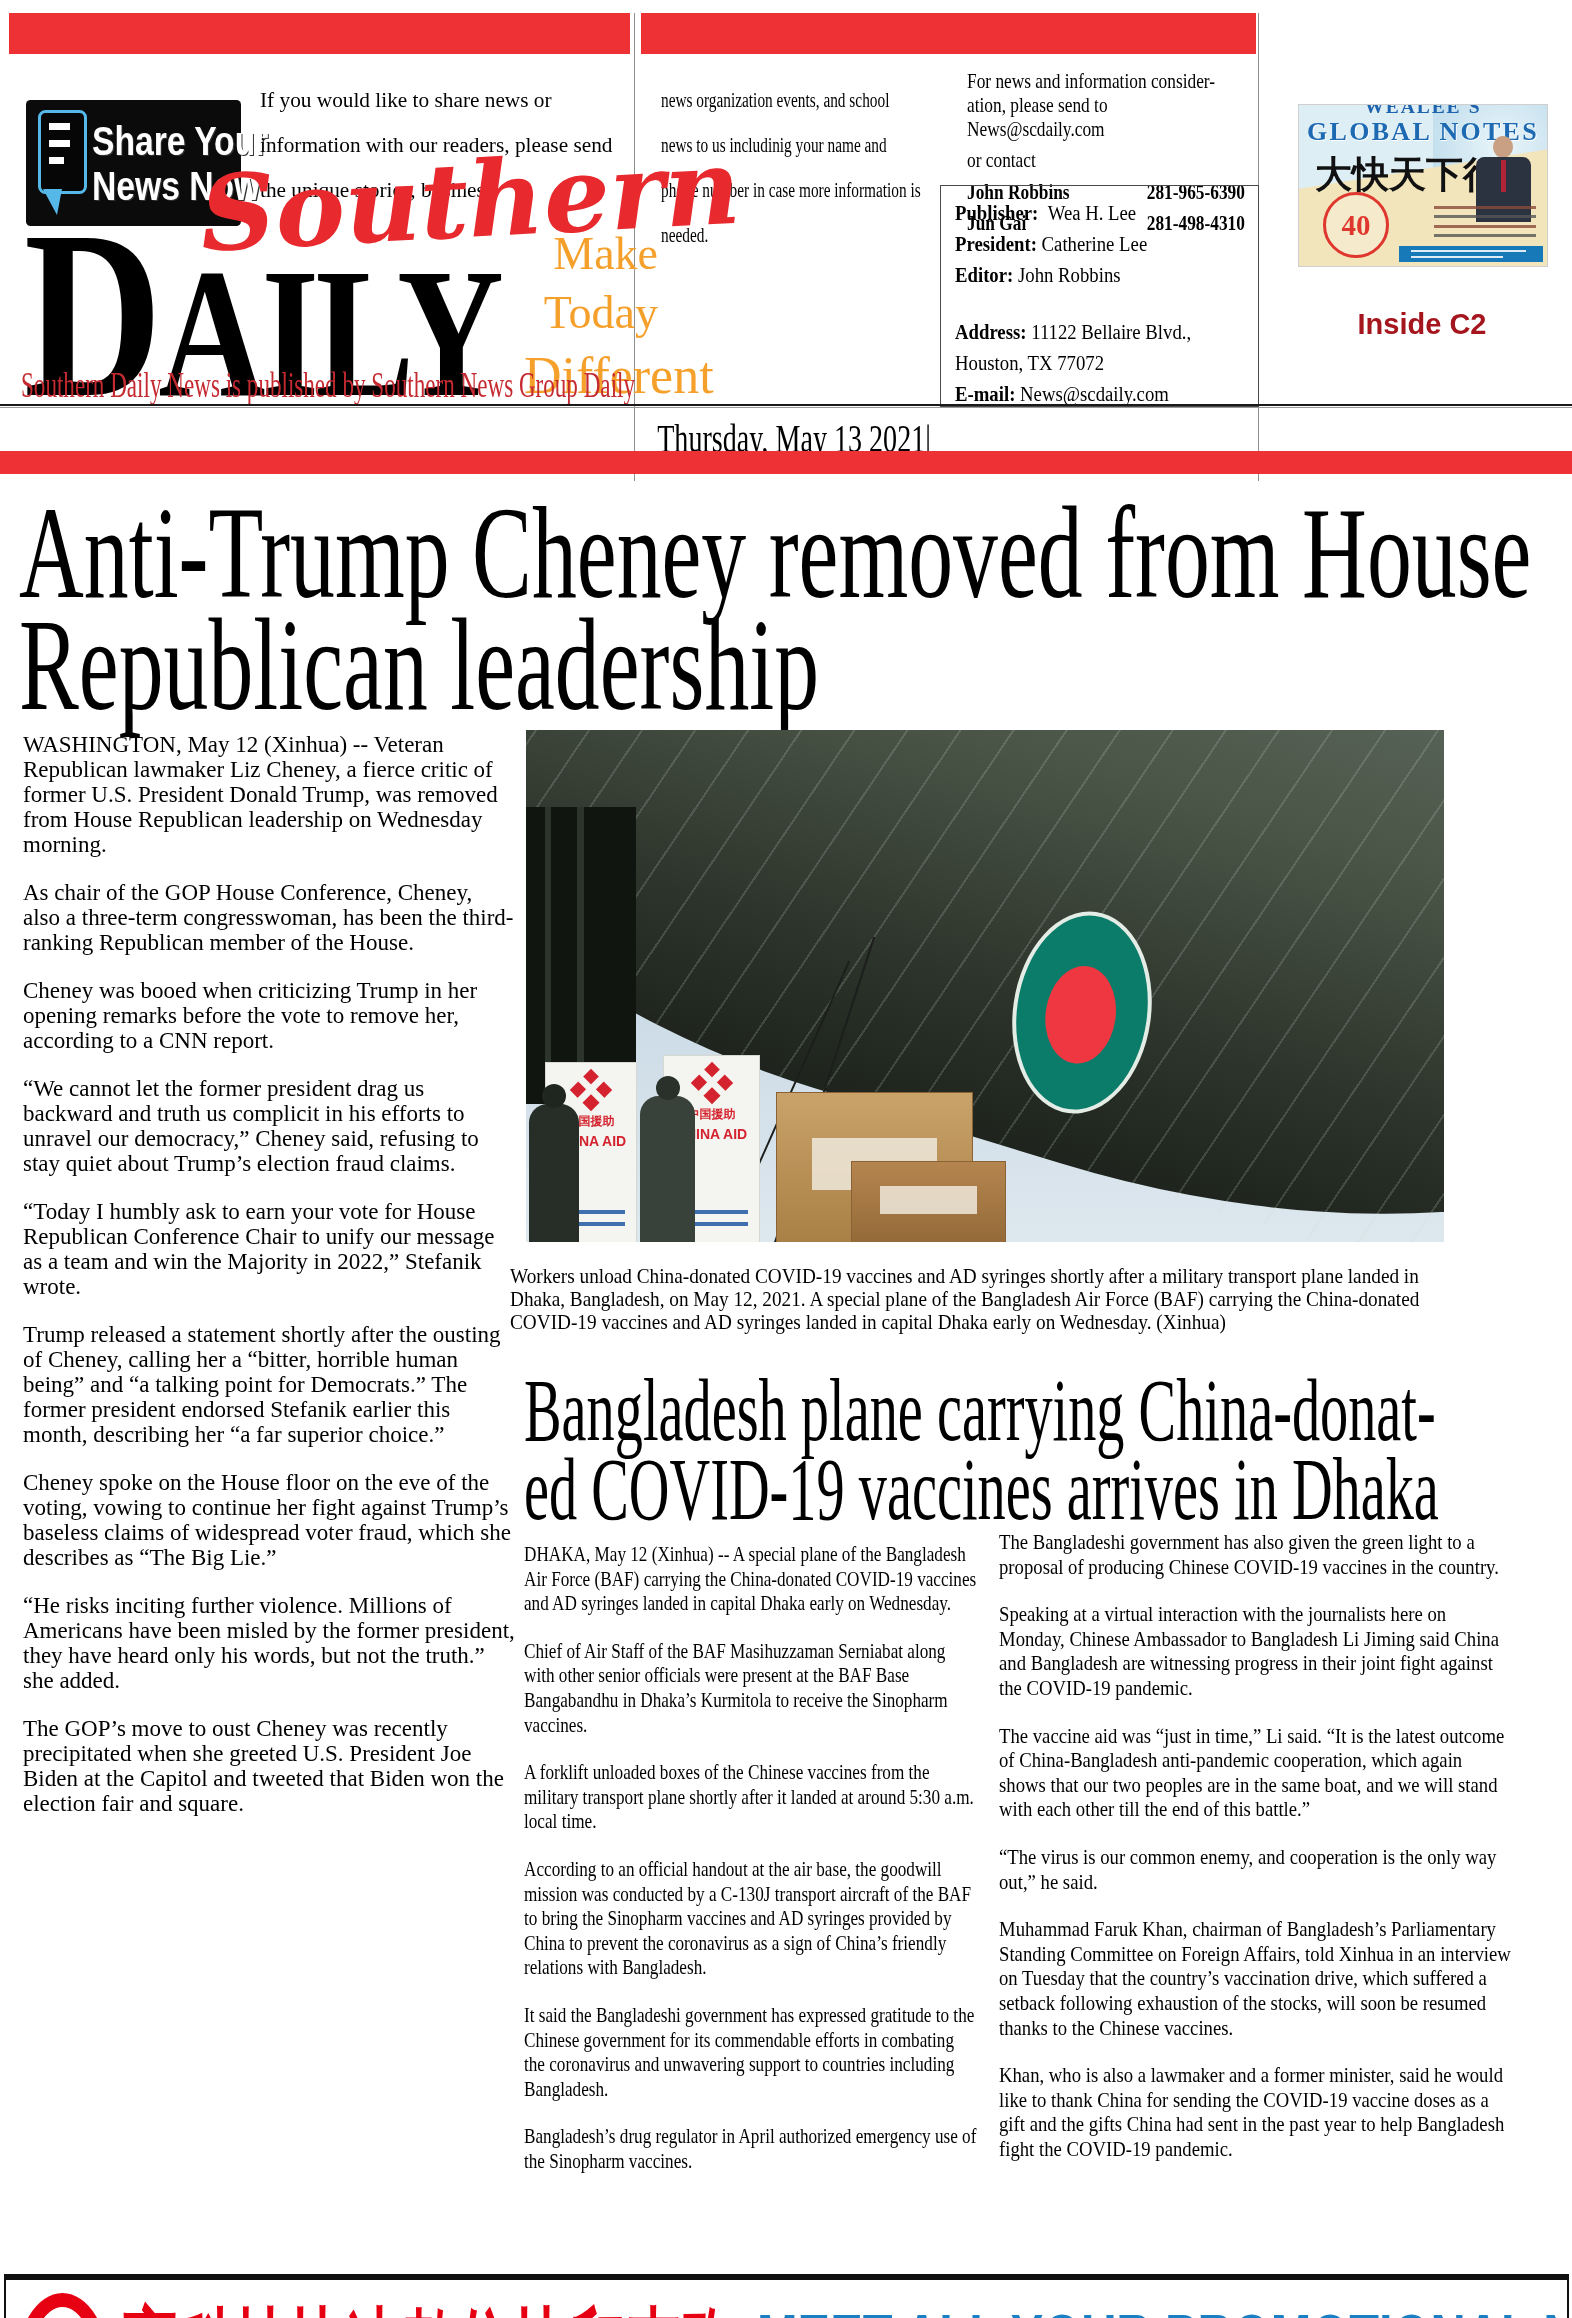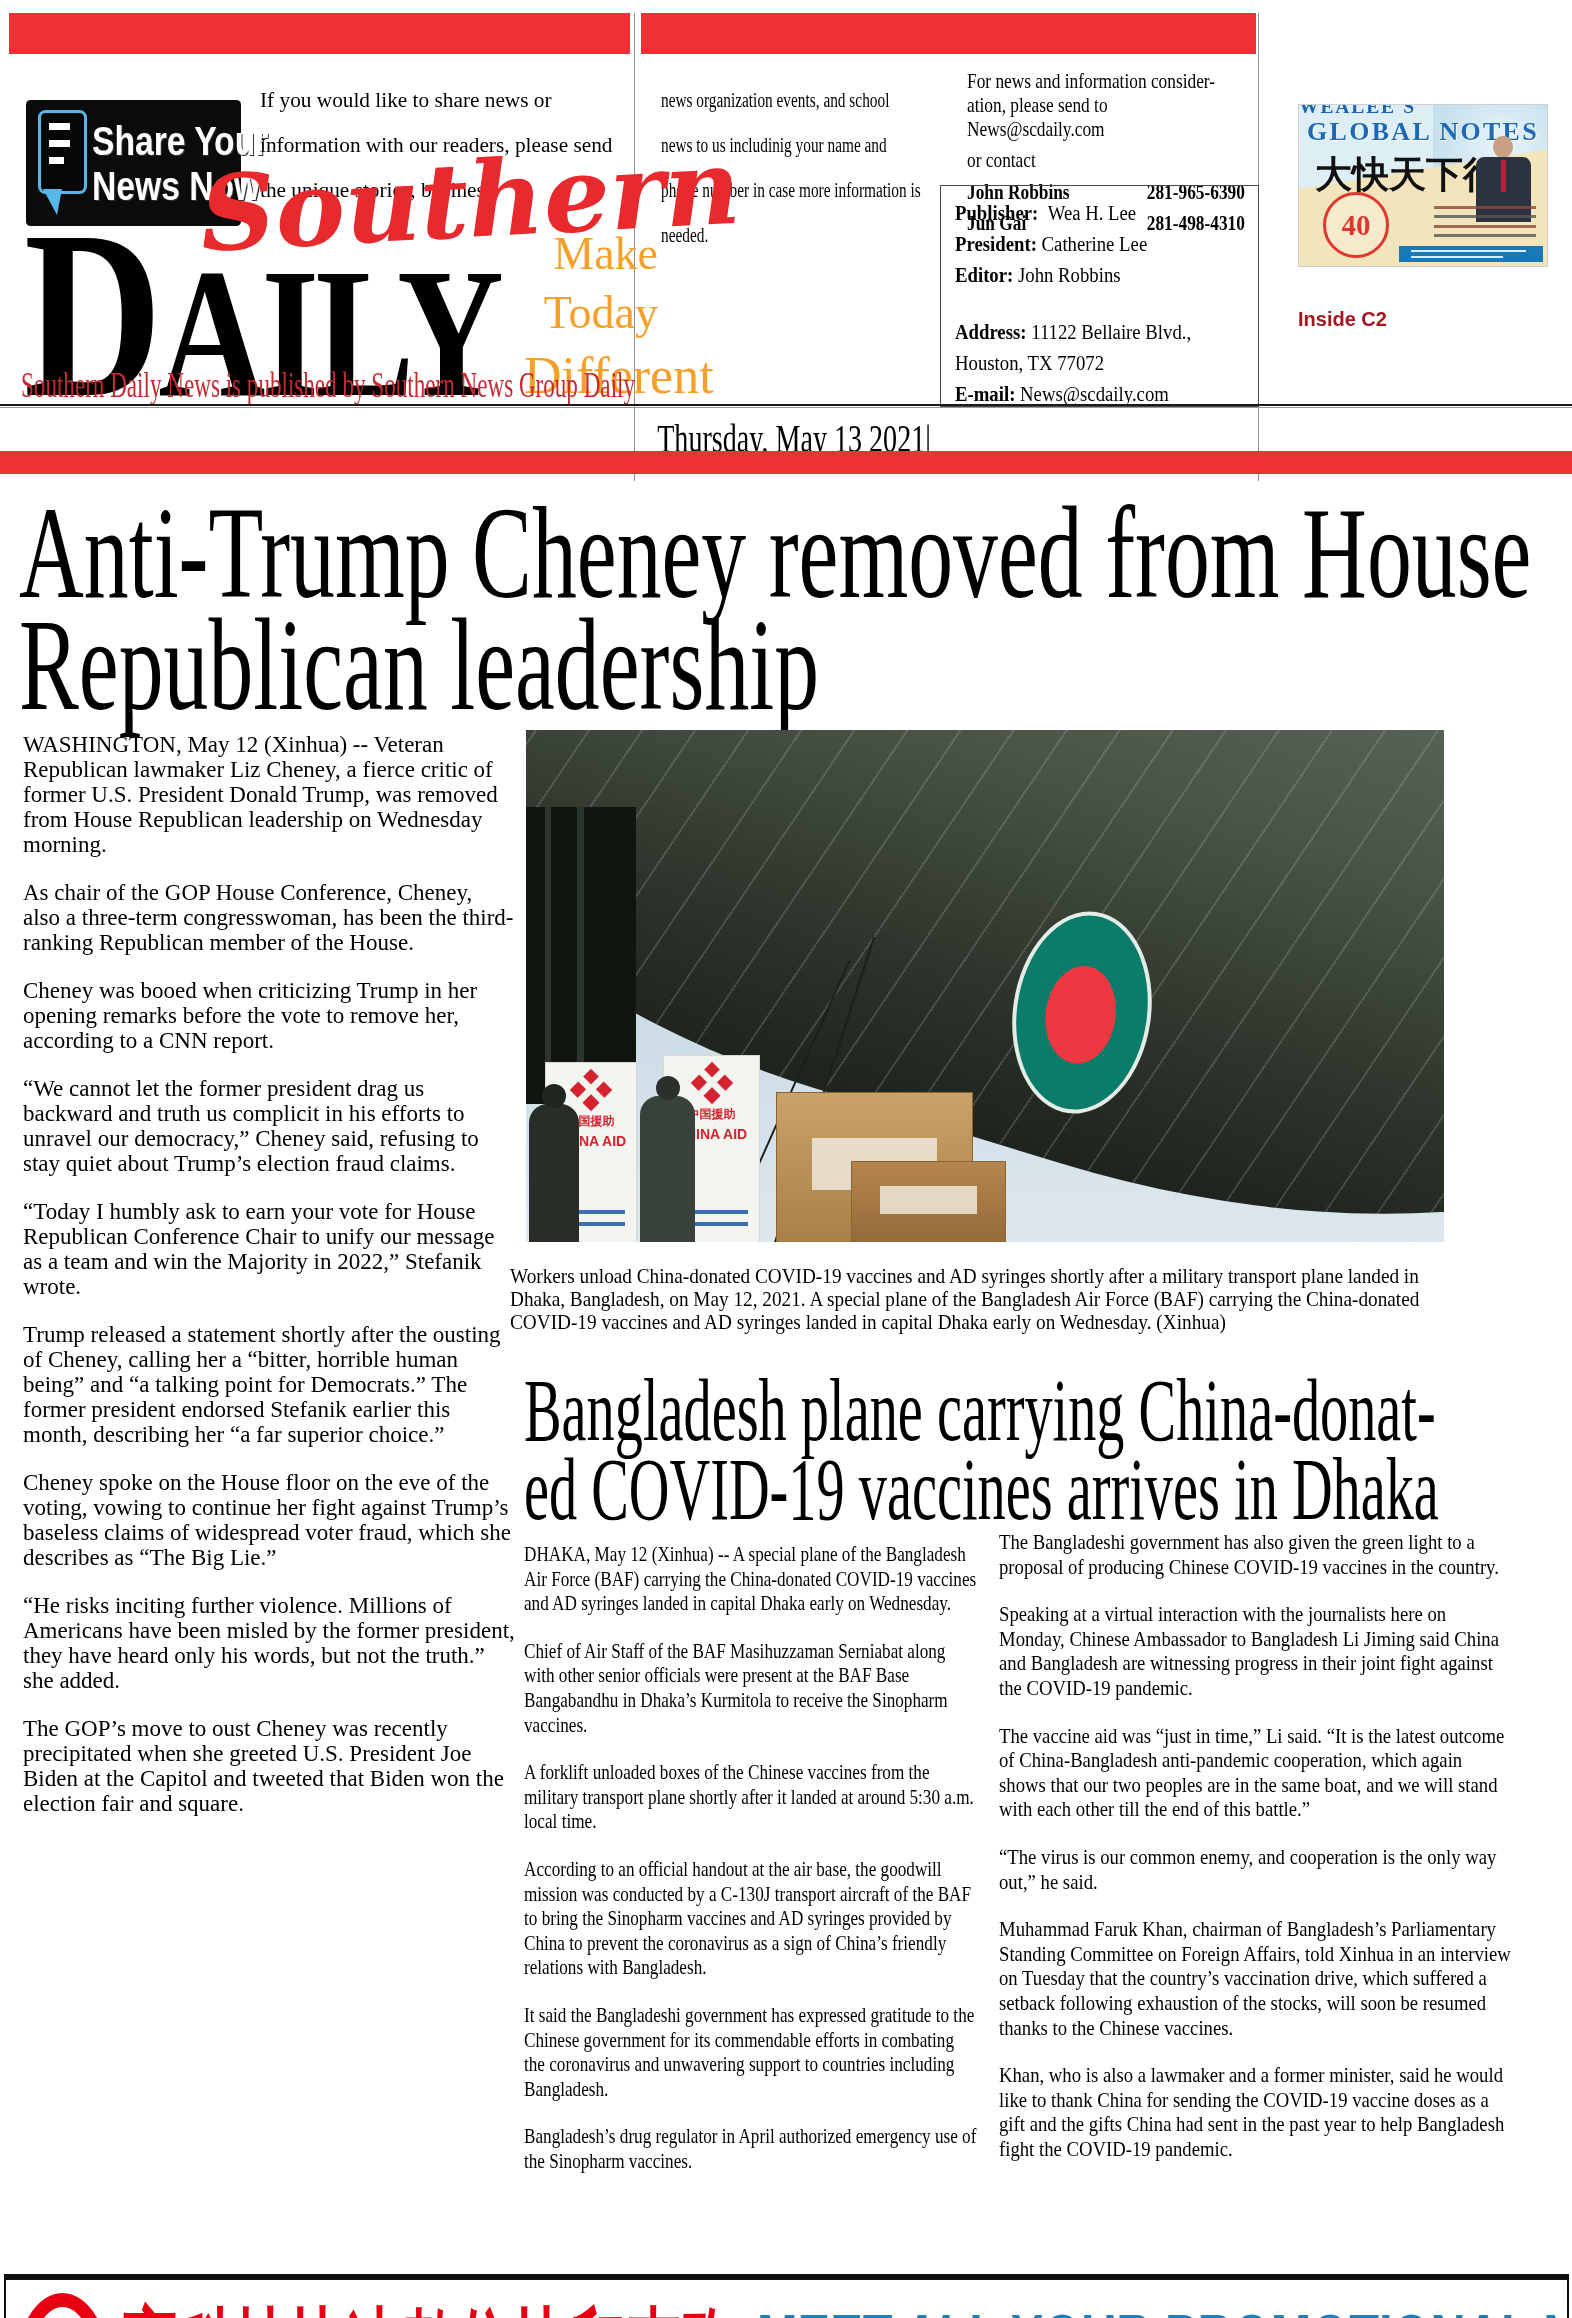--- a/index.html
+++ b/index.html
@@ -19,34 +19,34 @@
   .hcol{position:absolute;font-size:21.3px;line-height:45px;}
   .contact-block{position:absolute;left:967px;top:69px;width:278px;font-size:20.4px;line-height:24px;}
   .contact-inner{width:327px;transform:scaleX(0.85);transform-origin:0 0;}
   .contact-row{display:flex;justify-content:space-between;font-weight:bold;}
   .pub-box{position:absolute;left:940px;top:185px;width:319px;height:222px;border:1.4px solid #4a4a4a;box-sizing:border-box;}
   .pub-inner{margin:12px 0 0 14px;width:325px;transform:scaleX(0.88);transform-origin:0 0;font-size:21.3px;line-height:31px;}
   
   .gn{position:absolute;left:1298px;top:104px;width:248px;height:161px;background:#ddeef4;overflow:hidden;border:0.5px solid #cfcfcf;}
   .gn-beige{position:absolute;left:-10%;top:40%;width:125%;height:85%;background:#f2e4bb;transform:rotate(-9deg);}
   .gn-map{position:absolute;right:0;top:0;width:46%;height:72%;background:radial-gradient(circle at 60% 35%,#eaf5fa 0%,#c8e2ef 60%,#bcd9e9 100%);}
-  .gn-t1{position:absolute;left:0;top:-9.3px;width:100%;text-align:left;color:#1e63ae;font-weight:bold;font-size:19.5px;letter-spacing:1.9px;}
+  .gn-t1{position:absolute;left:0;top:-9.3px;width:100%;text-align:center;color:#1e63ae;font-weight:bold;font-size:19.5px;letter-spacing:1.9px;}
   .gn-t2{position:absolute;left:0;top:12px;width:100%;text-align:center;color:#1d6ab3;font-weight:bold;font-size:26px;letter-spacing:2.3px;text-shadow:0.9px 0.9px 0 #fff;}
   .gn-cal{position:absolute;left:16px;top:45px;font-size:37px;font-weight:bold;color:#111;white-space:nowrap;font-family:"Liberation Sans",sans-serif;}
   .gn-stamp{position:absolute;left:24px;top:87px;width:60px;height:60px;border:3.2px solid #df372e;border-radius:50%;color:#df372e;
             display:flex;align-items:center;justify-content:center;font-weight:bold;font-size:29px;background:rgba(255,255,255,0.25);}
   .gn-man{position:absolute;right:16px;top:31px;width:55px;height:86px;}
   .gn-man .head{position:absolute;left:16.7px;top:0;width:20.4px;height:22px;border-radius:50%;background:#c9a083;}
   .gn-man .body{position:absolute;left:0;top:21.3px;width:55px;height:65px;border-radius:8.3px 8.3px 0 0;background:#2b3340;}
   .gn-man .tie{position:absolute;left:25px;top:24px;width:4.6px;height:32px;background:#b02437;}
   .gn-line{position:absolute;height:2.8px;background:#8a4a3a;opacity:0.8;}
   .gn-bluebar{position:absolute;right:3.7px;bottom:3.7px;width:58%;height:16px;background:#1779b8;}
   .gn-bluebar .d1,.gn-bluebar .d2{position:absolute;left:8%;height:2.3px;background:#fff;opacity:0.85;}
-  .inside-c2{position:absolute;left:1298px;top:308px;width:248px;color:#a5151d;
-             font-family:"Liberation Sans",sans-serif;font-weight:bold;font-size:20px;}
+  .inside-c2{position:absolute;left:1298px;top:308px;width:248px;text-align:center;color:#a5151d;
+             font-family:"Liberation Sans",sans-serif;font-weight:bold;font-size:29px;}
   
   .south-script{position:absolute;left:197px;top:153px;font-family:"DejaVu Serif",serif;font-style:italic;font-weight:bold;
                 font-size:104px;color:#e8292d;transform:rotate(-3deg);transform-origin:0 0;white-space:nowrap;}
   .daily{position:absolute;left:24px;top:195px;line-height:1;white-space:nowrap;font-weight:bold;}
   .daily-inner{display:inline-block;transform:scaleX(0.8);transform-origin:0 0;letter-spacing:-4.6px;}
   .daily-d{font-size:239px;}
   .daily-rest{font-size:185px;}
   .tagline{position:absolute;left:524px;top:231px;width:134px;text-align:right;color:#f6a02c;line-height:1;}
   .tagline .t1{font-size:46px;}
   .tagline .t2{font-size:46px;margin-top:13px;}

